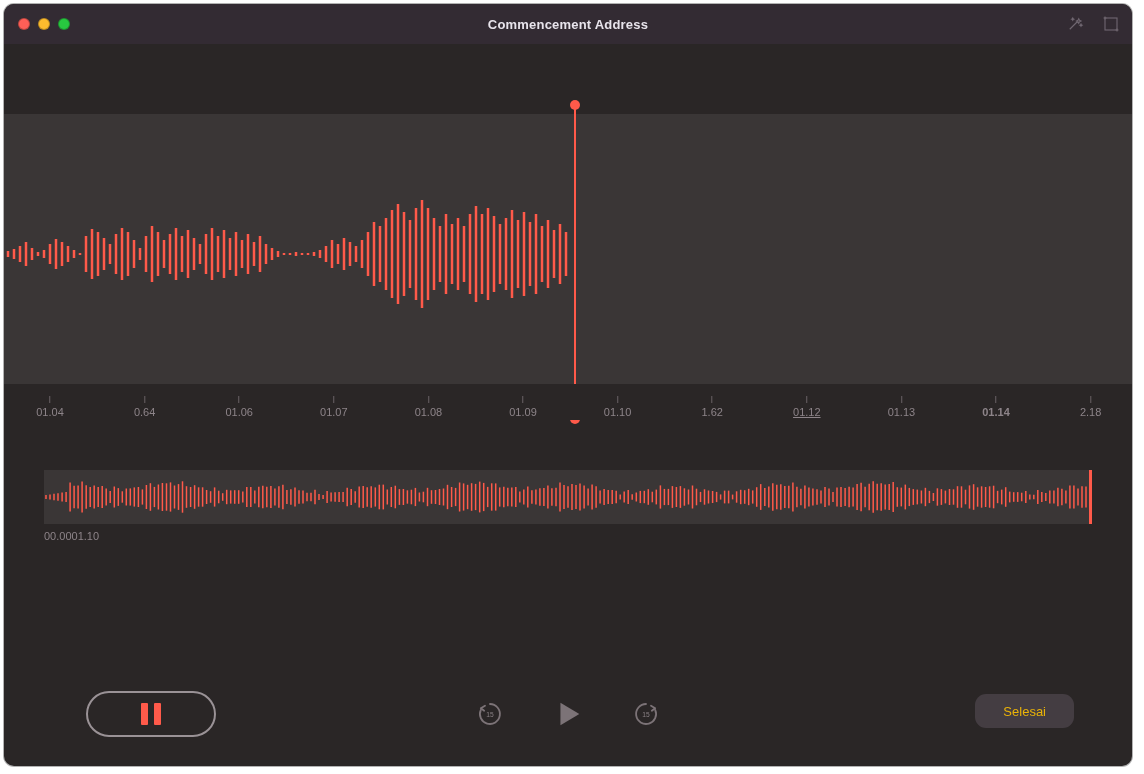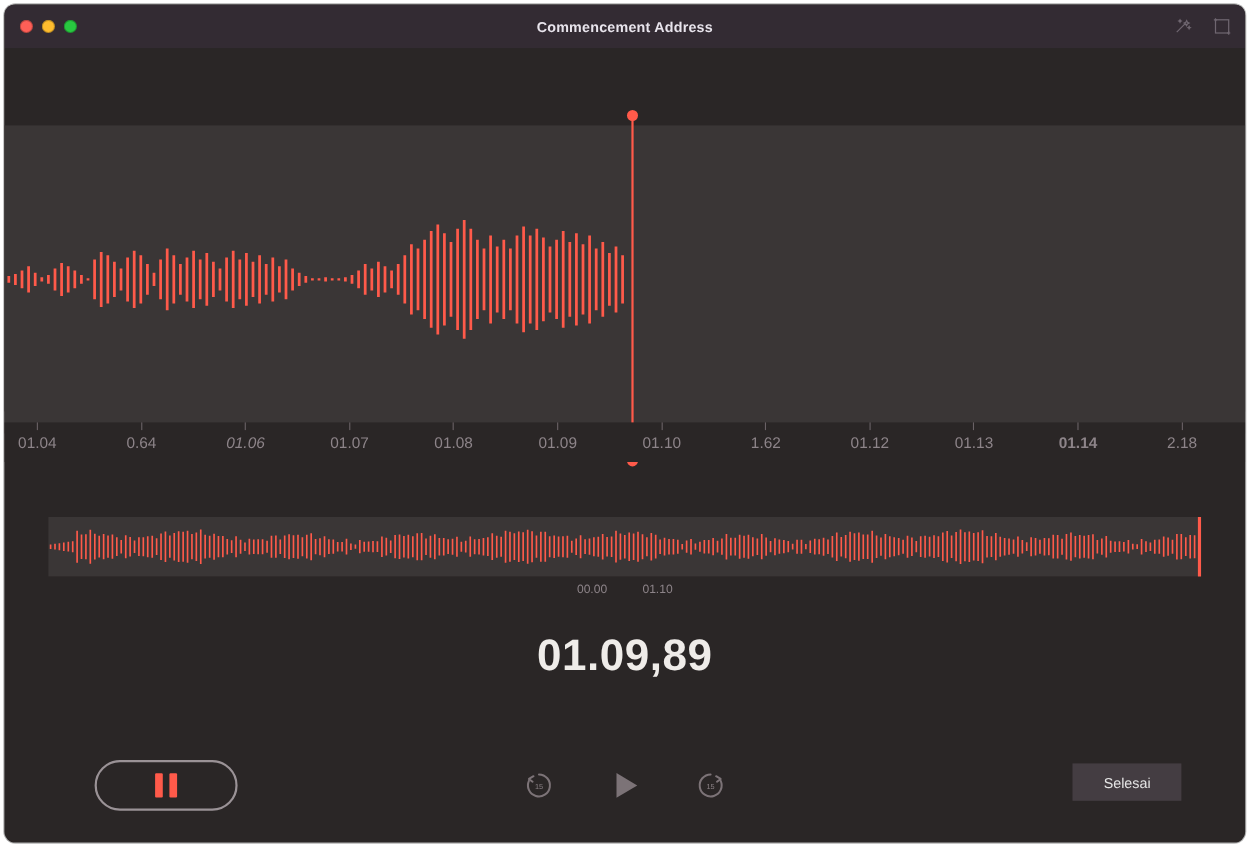--- a/index.html
+++ b/index.html
@@ -107,27 +107,28 @@
   
   .ruler {
     position: relative;
     height: 36px;
     background: #2a2626;
     border-bottom: none;
     margin-top: 10px;
   }
   .ruler-tick {
     position: absolute;
-    top: 0;
+    top: 12px;
     color: #8d8489;
-    font-size: 14px;
+    font-size: 11px;
     transform: translateX(-50%);
     display:flex;
     flex-direction:column;
     align-items:center;
+    margin-left:16px;
   }
   .ruler-tick::before{
     content:"";
     width:1px; height:7px;
     background:#6a6266;
     margin-bottom:3px;
   }
 
   
   .overview-wrap {
@@ -144,25 +145,24 @@
   .ov-cursor {
     position: absolute;
     right: 0;
     top: -4px;
     bottom: -10px;
     width: 3px;
     background: #ff5a4a;
   }
   .ov-labels {
     display:flex;
-    justify-content:center;
+    justify-content:flex-start;
     margin-top:6px;
     color:#8d8489;
     font-size:11px;
-    gap:32px;
   }
 
   
   .timer {
     text-align:center;
     margin-top: 32px;
     color:#efece9;
     font-size: 40px;
     font-weight: 700;
     letter-spacing: .5px;
@@ -211,23 +211,23 @@
   .play-btn { display:flex; align-items:center; justify-content:center; width:44px; height:44px; cursor:pointer;}
   .skip-btn svg, .play-btn svg { fill: currentColor; }
   .skip-btn .num { font-size:8px; fill:#8a8185; }
   .done-btn {
     position:absolute;
     right: 58px;
     top: 10px;
     height: 34px;
     padding: 0 28px;
     background: #443d42;
-    color: #e5e5e5;
+    color: #eab308;
     border: none;
-    border-radius: 0;
+    border-radius: 11px;
     font-size: 13px;
     font-weight: 500;
     cursor:pointer;
   }
 </style>
 </head>
 <body>
 
 <div class="window">
 
@@ -358,27 +358,27 @@
     <div class="playhead">
       <div class="playhead-line"></div>
       <div class="playhead-dot" style="top:-2px"></div>
       <div class="playhead-dot" style="top:312px"></div>
     </div>
   </div>
 
   <div class="ruler" id="ruler">
       <div class="ruler-tick" style="left: 30px;">01.04</div>
       <div class="ruler-tick" style="left: 124.6px;">0.64</div>
-      <div class="ruler-tick" style="left: 219.2px; font-style: italic;">01.06</div>
+      <div class="ruler-tick" style="left: 219.2px;">01.06</div>
       <div class="ruler-tick" style="left: 313.8px;">01.07</div>
       <div class="ruler-tick" style="left: 408.4px;">01.08</div>
       <div class="ruler-tick" style="left: 503px;">01.09</div>
       <div class="ruler-tick" style="left: 597.6px;">01.10</div>
       <div class="ruler-tick" style="left: 692.2px;">1.62</div>
-      <div class="ruler-tick" style="left: 786.8px;">01.12</div>
+      <div class="ruler-tick" style="left: 786.8px; text-decoration: underline;">01.12</div>
       <div class="ruler-tick" style="left: 881.4px;">01.13</div>
       <div class="ruler-tick" style="left: 976px; font-weight: bold;">01.14</div>
       <div class="ruler-tick" style="left: 1070.6px;">2.18</div>
     </div>
 
   <div class="overview-wrap">
     <div class="overview">
       <svg class="ov-svg" viewBox="0 0 1048 54" preserveAspectRatio="none">
         <g stroke="#ff5a4a" stroke-width="1.5" id="ov-bars">
             <line x1="2.0" y1="25.0" x2="2.0" y2="29.0"></line>
@@ -644,21 +644,20 @@
           </g>
       </svg>
       <div class="ov-cursor"></div>
     </div>
     <div class="ov-labels">
       <span>00.00</span>
       <span>01.10</span>
     </div>
   </div>
 
-  <div class="timer">01.09,89</div>
 
   <div class="controls">
     <button class="rec-btn">
       <span class="pause-bars">
           <span></span>
           <span></span>
         </span>
     </button>
 
     <div class="center-controls">

